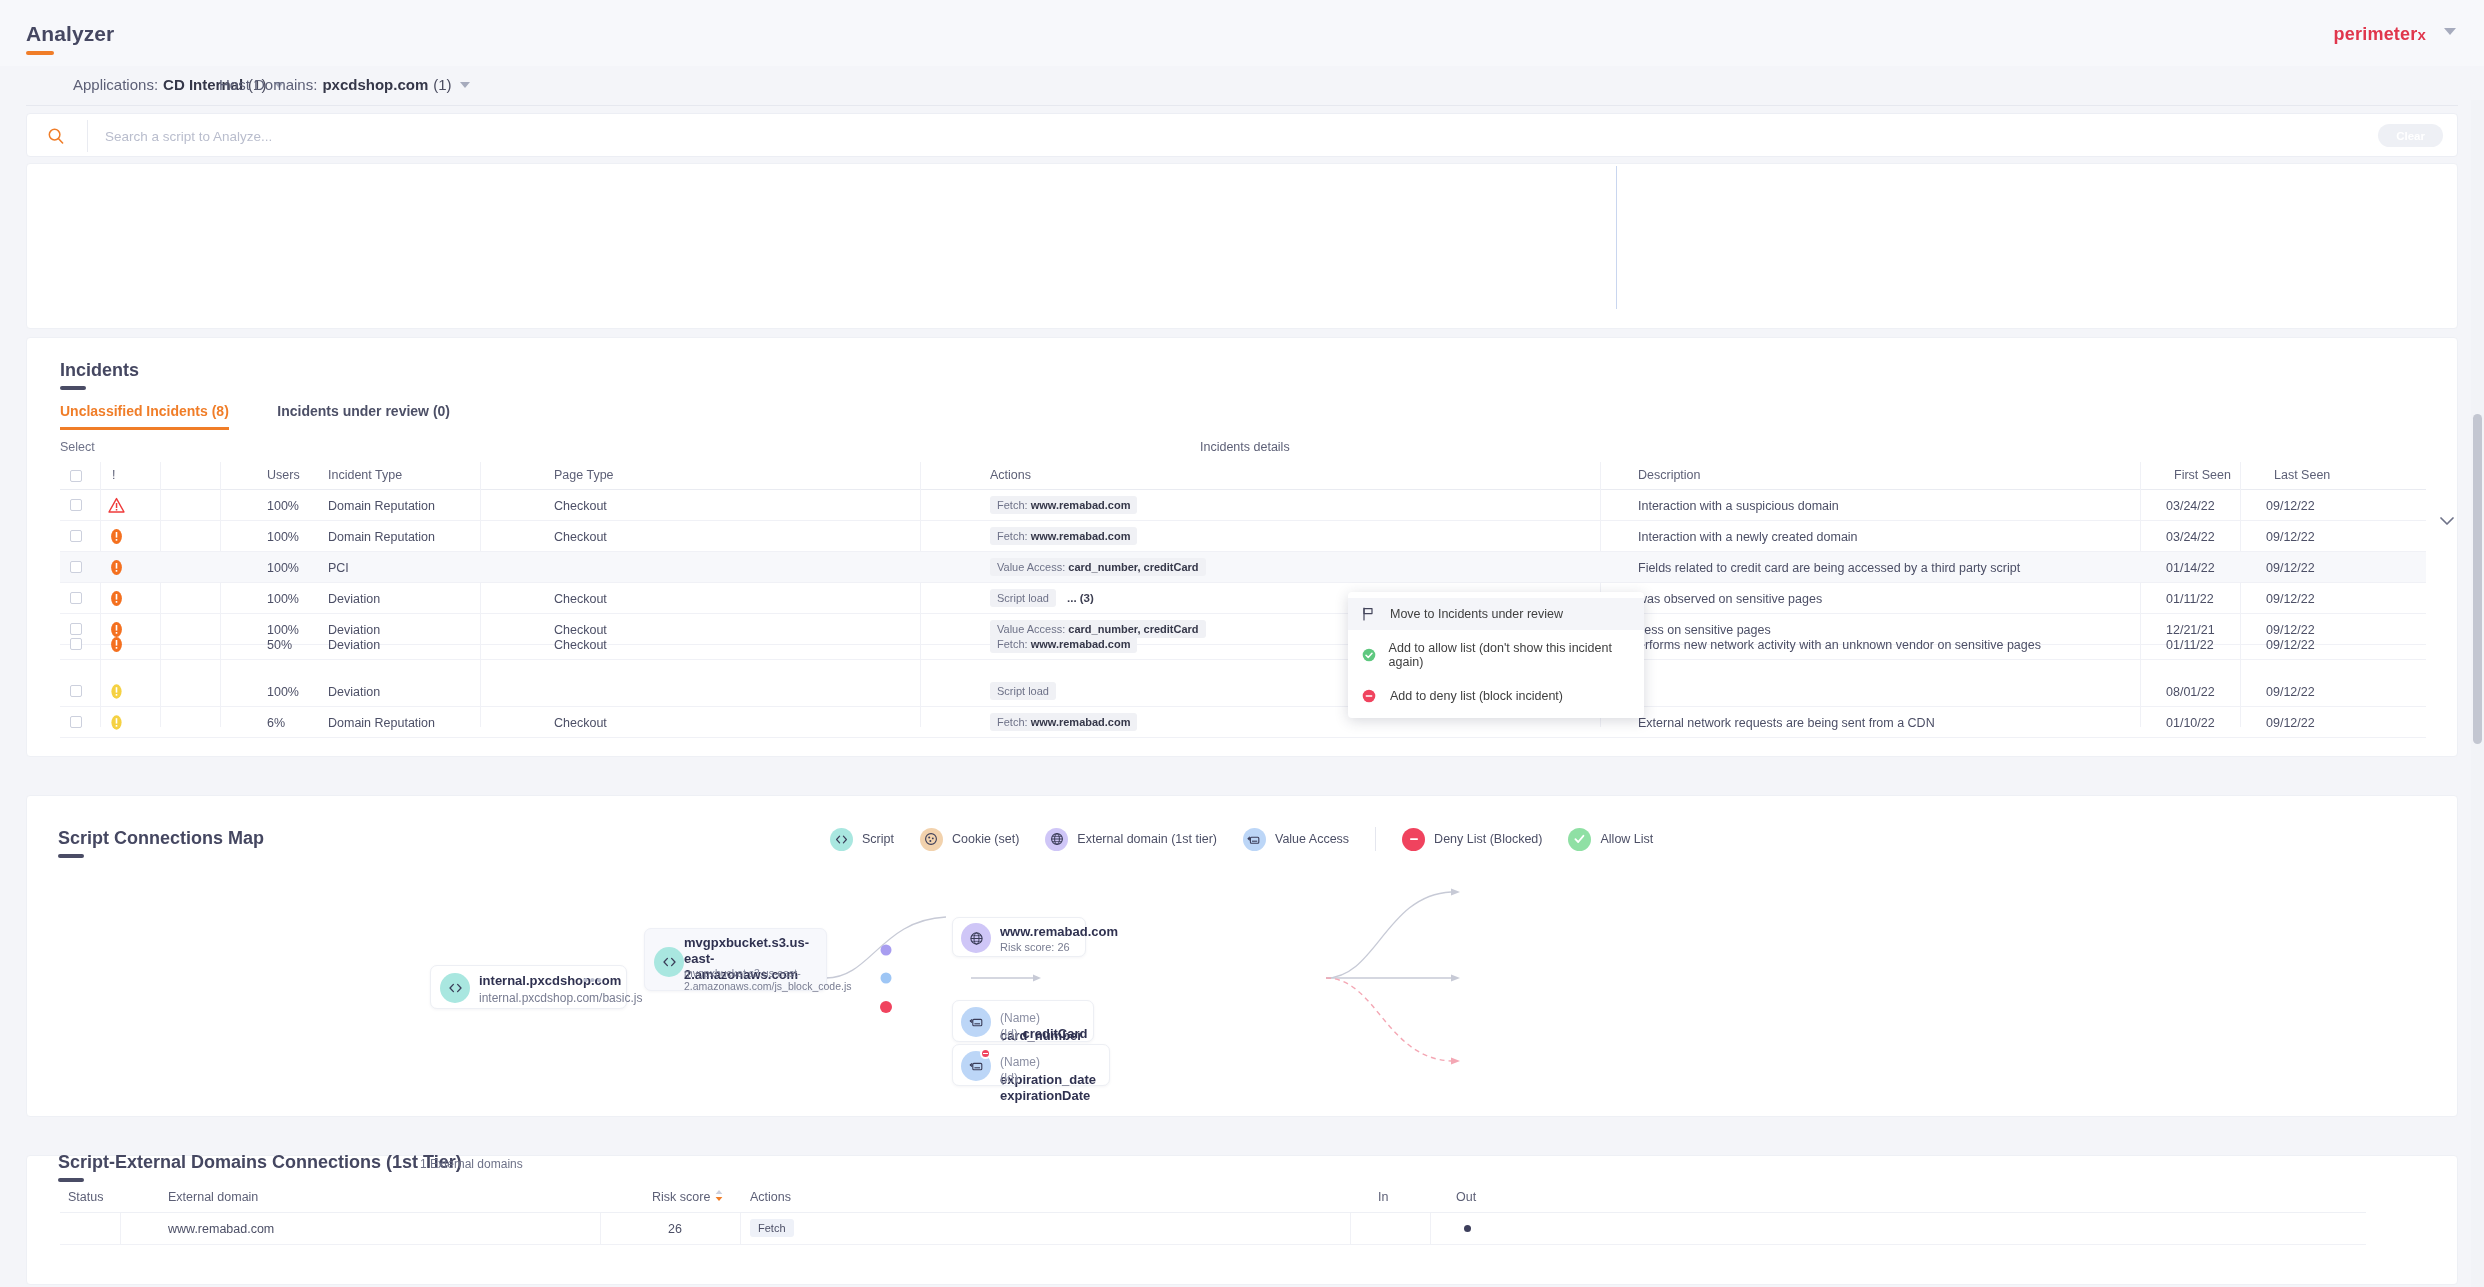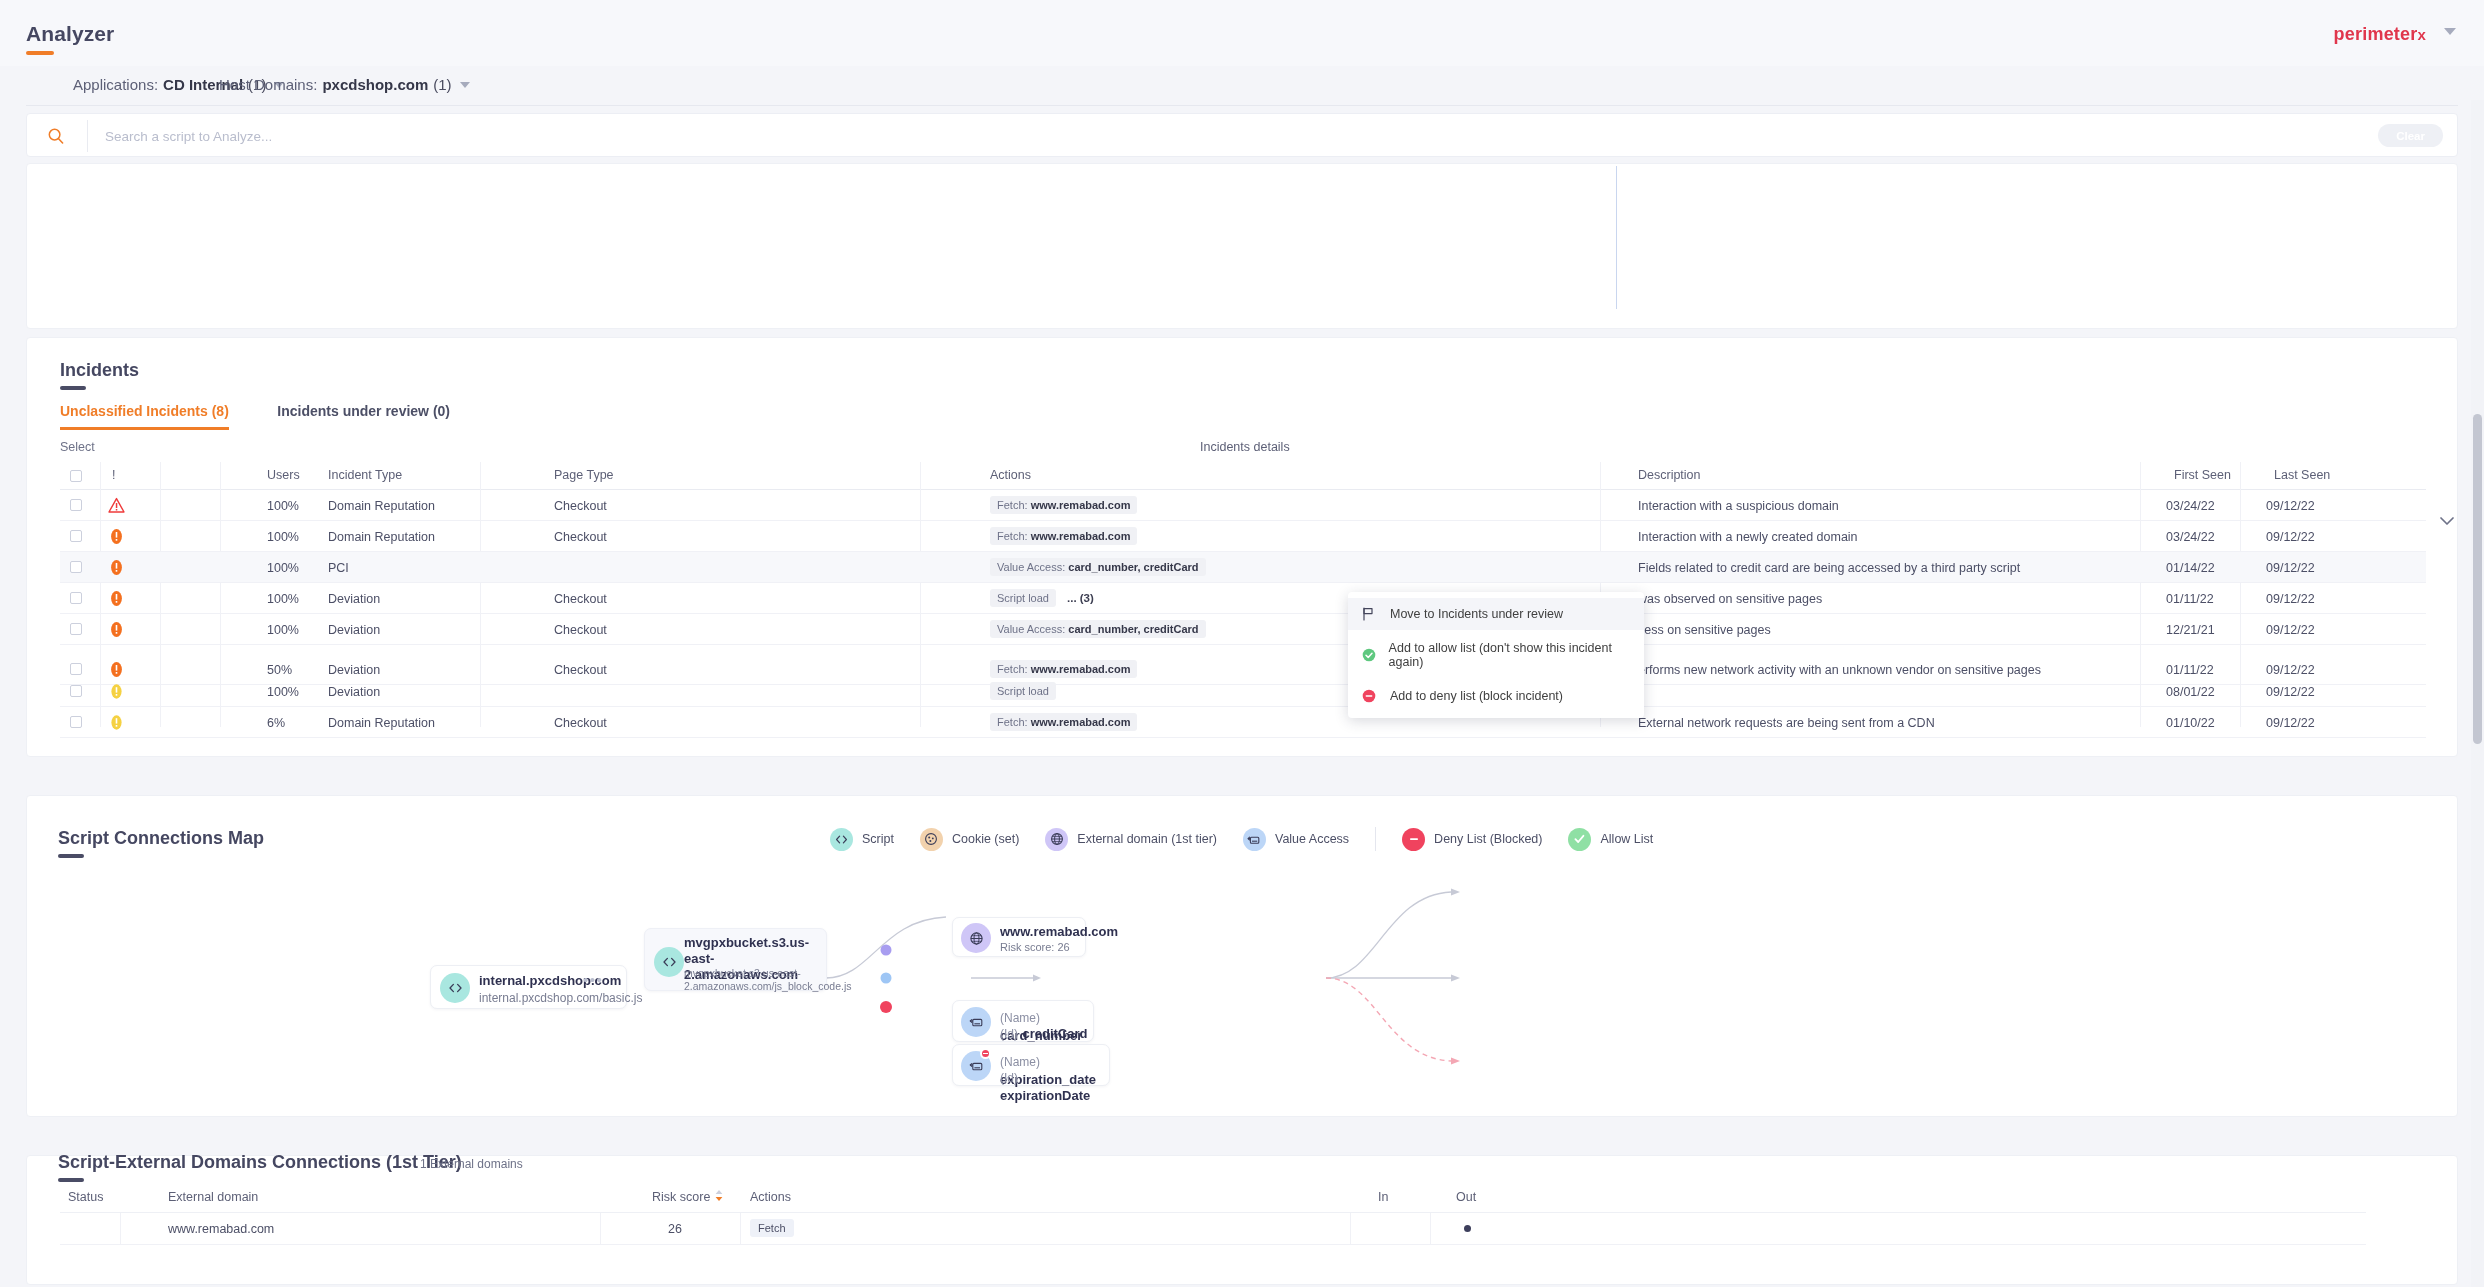--- a/index.html
+++ b/index.html
@@ -269,21 +269,21 @@
       </span>
       <span class="cell" style="left:207px;">100%</span>
       <span class="cell" style="left:268px;">Deviation</span>
       <span class="cell" style="left:494px;">Checkout</span>
       <span class="tag" style="left:930px;"><span>Value Access:</span> <b>card_number, creditCard</b></span>
       <span class="cell" style="left:1578px;">cess on sensitive pages</span>
       <span class="cell" style="left:2106px;">12/21/21</span>
       <span class="cell" style="left:2206px;">09/12/22</span>
     </div>
 
-    <div class="row" style="top:214px;">
+    <div class="row" style="top:189px;">
       <span class="chk"></span>
       <span class="sev">
         <svg width="17" height="17" viewBox="0 0 17 17">
             <ellipse cx="8.5" cy="8.5" rx="5.4" ry="7.4" fill="#f4701f"></ellipse>
             <rect x="7.7" y="4" width="1.6" height="5.6" fill="#fff"></rect>
             <rect x="7.7" y="11" width="1.6" height="1.7" fill="#fff"></rect>
           </svg>
       </span>
       <span class="cell" style="left:207px;">50%</span>
       <span class="cell" style="left:268px;">Deviation</span>

